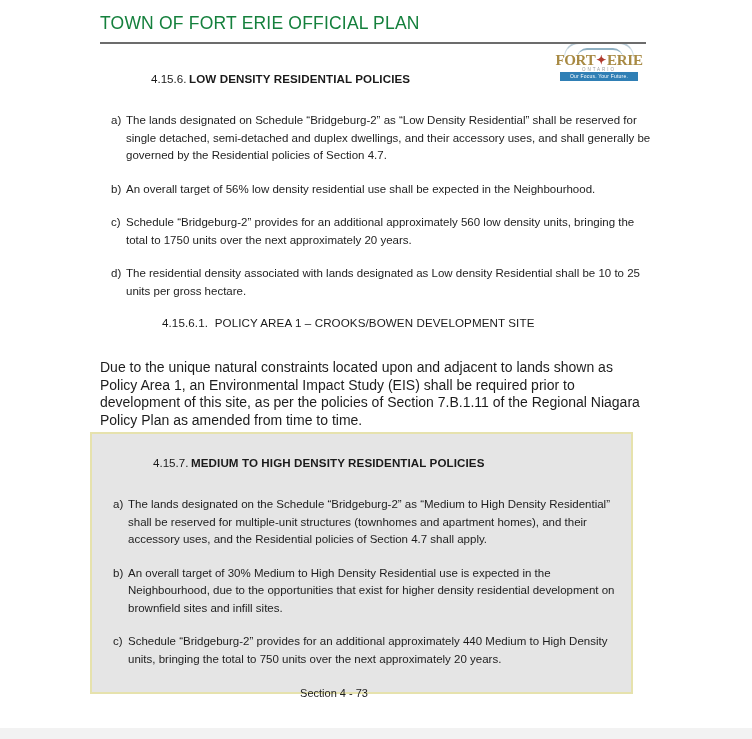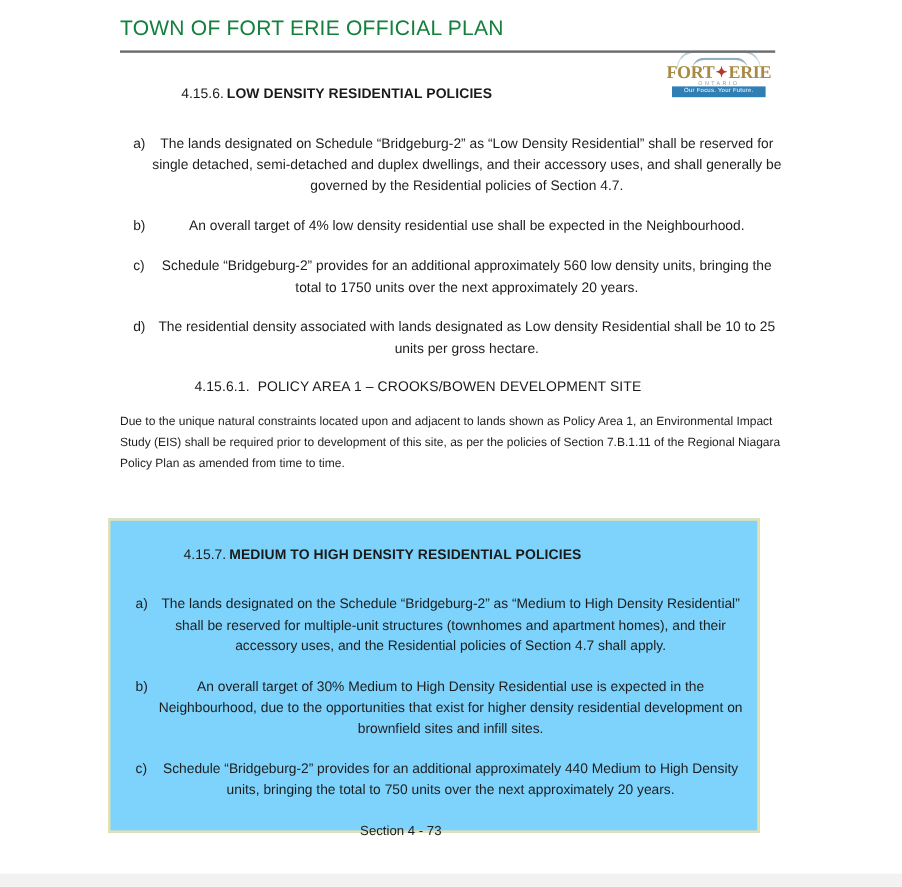--- a/index.html
+++ b/index.html
@@ -179,38 +179,38 @@
     color: #1d1d1d;
   }
   .item .marker {
     flex: 0 0 26px;
     width: 26px;
     padding-left: 11px;
     box-sizing: border-box;
   }
   .item .body {
     flex: 1 1 auto;
-    text-align: center;
   }
 
   .para {
-    font-size: 10px;
+    font-size: 14px;
     line-height: 17.5px;
     color: #1d1d1d;
+    margin-top: 16px;
   }
 
   
   .highlight-box {
     position: absolute;
     left: -10px;
     top: 432px;
     width: 543px;
     height: 262px;
     border: 2px solid #e6e2ad;
-    background: #7dd3fc;
+    background: #e5e5e5;
     box-sizing: border-box;
   }
   .highlight-inner {
     position: absolute;
     left: 10px;
     top: 9px;
     width: 521px;
   }
 
   
@@ -255,21 +255,21 @@
 
     <div class="sp-14"></div>
     <div class="item">
       <span class="marker">a)</span>
       <span class="body">The lands designated on Schedule “Bridgeburg-2” as “Low Density Residential” shall be reserved for single detached, semi-detached and duplex dwellings, and their accessory uses, and shall generally be governed by the Residential policies of Section 4.7.</span>
     </div>
 
     <div class="sp-16"></div>
     <div class="item">
       <span class="marker">b)</span>
-      <span class="body">An overall target of 4% low density residential use shall be expected in the Neighbourhood.</span>
+      <span class="body">An overall target of 56% low density residential use shall be expected in the Neighbourhood.</span>
     </div>
 
     <div class="sp-16"></div>
     <div class="item">
       <span class="marker">c)</span>
       <span class="body">Schedule “Bridgeburg-2” provides for an additional approximately 560 low density units, bringing the total to 1750 units over the next approximately 20 years.</span>
     </div>
 
     <div class="sp-16"></div>
     <div class="item">

